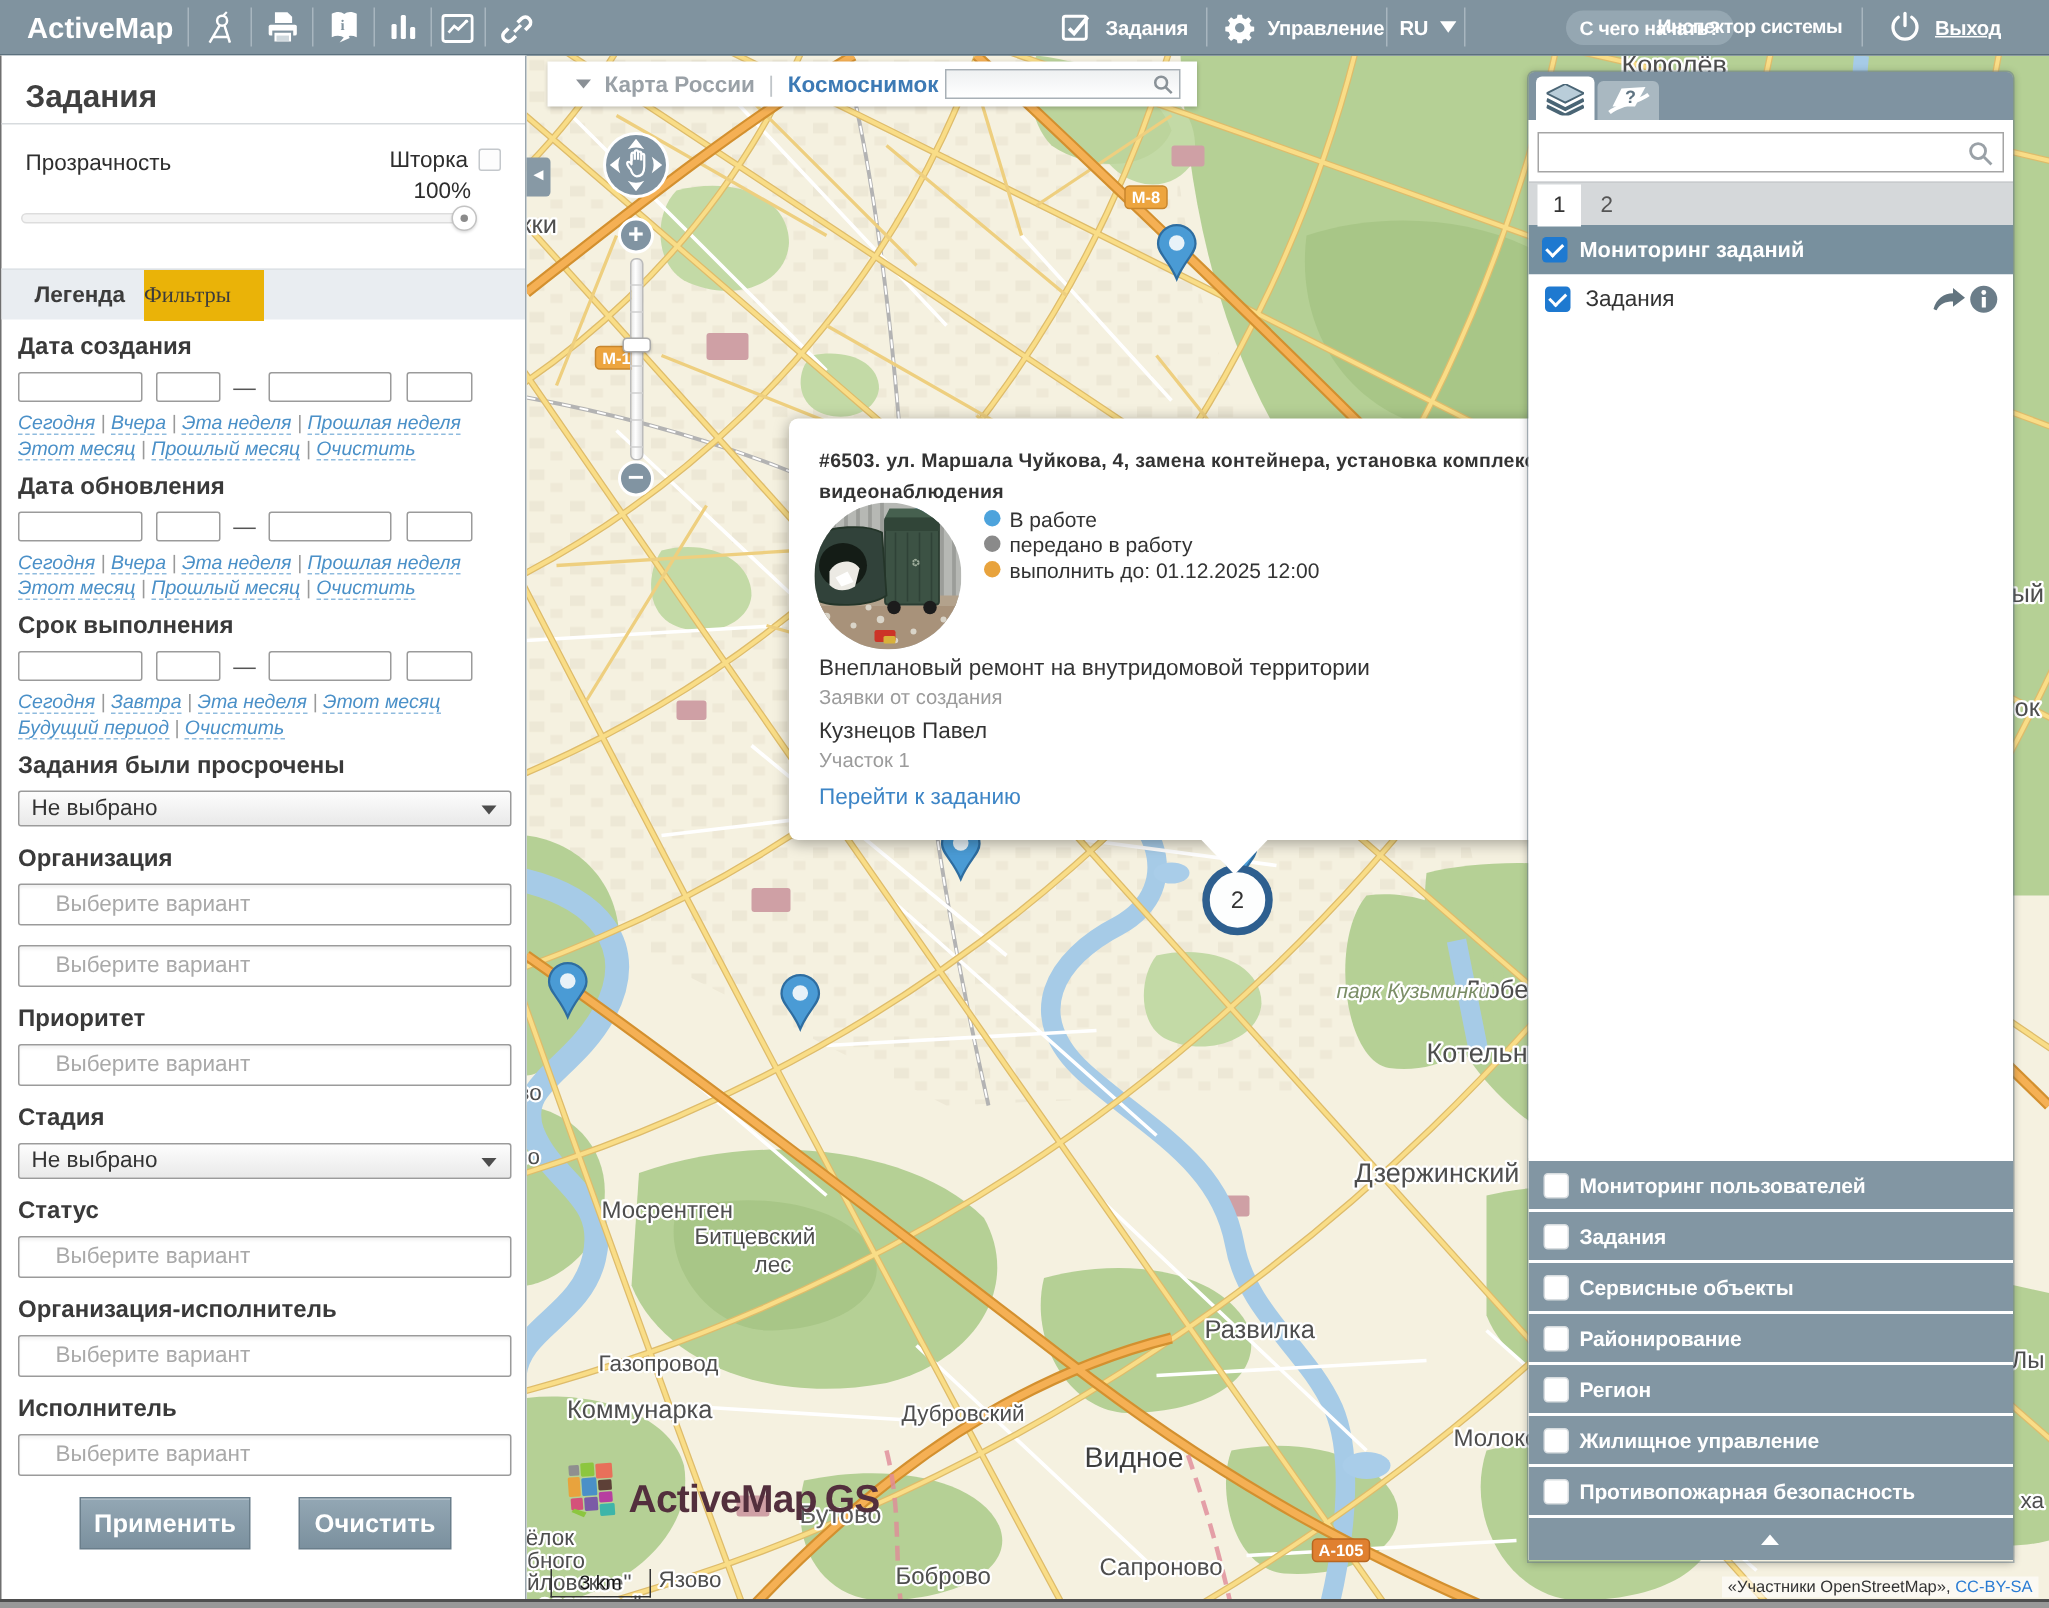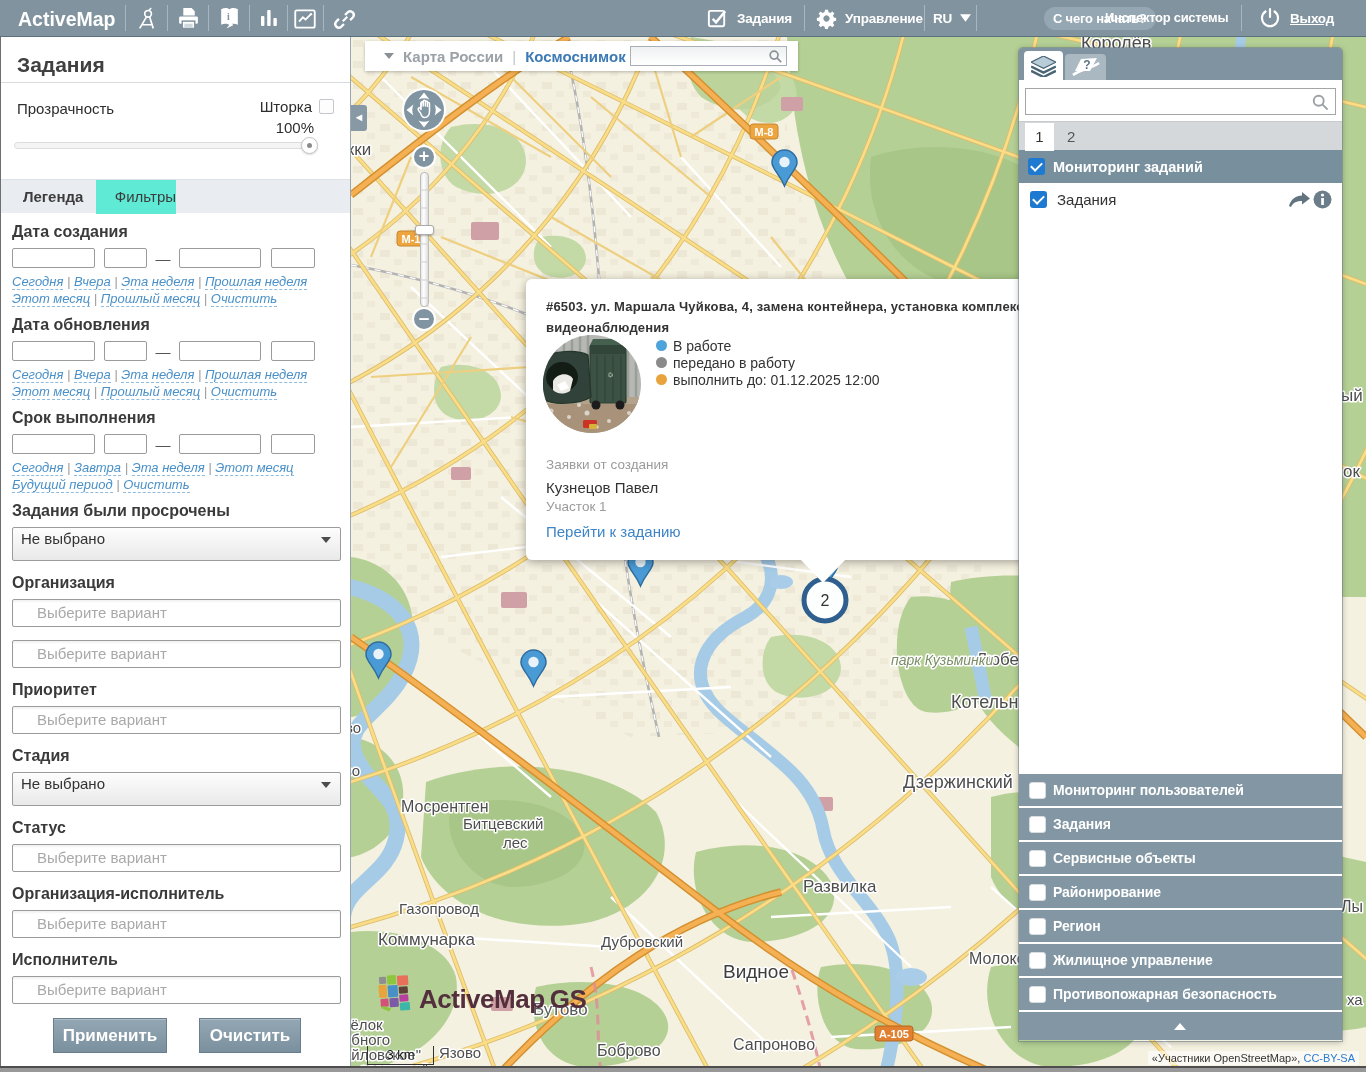--- a/index.html
+++ b/index.html
@@ -22,29 +22,29 @@
   .lbl { color:#2e2e2e; font-size:15px;text-align:center; }
   #opac-lbl { position:absolute; left:16px; top:17px; }
   #shtorka { position:absolute; right:16px; top:15px; display:flex; gap:7px; align-items:center; }
   #shtorka .cb { width:15px; height:15px; border:1px solid #c4c8cc; border-radius:2px; background:#fdfdfd; }
   #pct { position:absolute; right:36px; top:36px; font-size:15px; color:#2e2e2e; }
   #slider { position:absolute; left:13px; right:40px; top:59px; height:7px; background:#f4f4f4; border:1px solid #ddd; border-radius:4px; }
   #slider .knob { position:absolute; right:-9px; top:-6px; width:17px; height:17px; background:#fff; border:1px solid #c3c3c3; border-radius:50%; box-shadow:0 1px 2px rgba(0,0,0,.15); }
   #slider .knob::after { content:""; position:absolute; left:5px; top:5px; width:5px; height:5px; background:#8b8b8b; border-radius:50%; }
   #tabs { position:relative; height:34px; background:#e9edf1; border-top:1px solid #dde2e6; }
   #tabs .t1 { position:absolute; left:22px; top:8px; font-size:15px; font-weight:bold; color:#3c3c3c; }
-  #tabs .t2 { position:absolute; left:95px; top:0px; width:80px; height:34px; background:#5eead4; text-align:right; line-height:34px; font-size:15px; color:#3c3c3c; }
+  #tabs .t2 { position:absolute; left:95px; top:0px; width:80px; height:34px; background:#eab308; text-align:left; line-height:34px; font-size:15px; color:#3c3c3c;font-family:Liberation Serif, serif; }
   #filters { padding:10px 11px 0 11px; position:relative; }
   .fhead { font-size:16px; font-weight:bold; color:#3a3a3a; line-height:18px; margin-bottom:7px; }
   .drow { display:flex; align-items:center; margin-bottom:6px; }
   .drow input { border:1px solid #9b9b9b; border-radius:2px; height:20px; }
   .di1 { width:83px; } .di2 { width:43px; margin-left:9px; } .dash { width:32px; text-align:center; color:#555; font-size:15px; } .di3 { width:82px; } .di4 { width:44px; margin-left:10px; }
   .links { font-size:13px; line-height:16.5px; margin-bottom:9px; color:#9a9a9a; white-space:nowrap;font-style:italic; }
   .links a { color:#4a90c8; text-decoration:none; border-bottom:1px dashed #8fbbde; }
-  .fsel { width:329px; height:34px; border:1px solid #9b9b9b; border-radius:2px; background:linear-gradient(#fdfdfd,#e9e9e9); position:relative; font-size:15px; color:#333; line-height:22px; padding-left:8px; margin-bottom:13px; }
+  .fsel { width:329px; height:24px; border:1px solid #9b9b9b; border-radius:2px; background:linear-gradient(#fdfdfd,#e9e9e9); position:relative; font-size:15px; color:#333; line-height:22px; padding-left:8px; margin-bottom:13px; }
   .fsel::after { content:""; position:absolute; right:9px; top:9px; border-left:5px solid transparent; border-right:5px solid transparent; border-top:6px solid #4d4d4d; }
   .ftxt { width:329px; height:28px; border:1px solid #9b9b9b; border-radius:2px; font-size:15px; color:#a9a9a9; line-height:26px; padding-left:24px; margin-bottom:13px; background:#fff; box-shadow:inset 0 2px 2px rgba(0,0,0,.05); }
   .btnrow { display:flex; justify-content:center; margin-top:14px; width:330px;gap:32px; }
   .gbtn { background:linear-gradient(#93a7b4,#7b909e); border:1px solid #6a7e8b; color:#fff; font-weight:bold; font-size:17px; text-align:center; height:35px; line-height:33px; box-shadow:inset 0 1px 0 rgba(255,255,255,.25); }
   .b1 { width:114px; } .b2 { width:102px; }
   #sb-bottom { position:absolute; left:0; bottom:0; width:1366px; height:6px; background:#989898; border-top:2px solid #4e4e4e; z-index:60; }
   
   #map { position:absolute; left:351px; top:37px; width:1015px; height:1035px; overflow:hidden; background:#f6f2e1; }
   
   #maptop { position:absolute; left:365px; top:41px; width:433px; height:30px; background:#fff; box-shadow:0 1px 3px rgba(0,0,0,.25); z-index:20; display:flex; align-items:center; }
@@ -546,20 +546,21 @@
           <circle cx="36" cy="70" r="2"></circle>
         </g>
       <rect x="40" y="85" width="14" height="8" rx="1.5" fill="#cc3327"></rect>
       <rect x="46" y="89" width="8" height="5" rx="1" fill="#d8b13a"></rect>
     </svg></div>
     <ul>
       <li><span class="dot" style="background:#4da3dc;"></span>В работе</li>
       <li><span class="dot" style="background:#8a8a8a;"></span>передано в работу</li>
       <li><span class="dot" style="background:#e8a33d;"></span>выполнить до: 01.12.2025 12:00</li>
     </ul>
+    <div class="ct" style="top:158px;font-size:15px;">Внеплановый ремонт на внутридомовой территории</div>
     <div class="cg" style="top:178px;font-size:13.5px;">Заявки от создания</div>
     <div class="ct" style="top:200px;font-size:15px;">Кузнецов Павел</div>
     <div class="cg" style="top:220px;font-size:13.5px;">Участок 1</div>
     <div class="link">Перейти к заданию</div>
   </div>
 
   <div id="gslogo">
     <svg width="34" height="38" viewBox="0 0 34 38">
       <g transform="rotate(-4 17 19)">
         <rect x="2" y="2" width="7" height="7" fill="#8f8f8f" rx="1"></rect>

